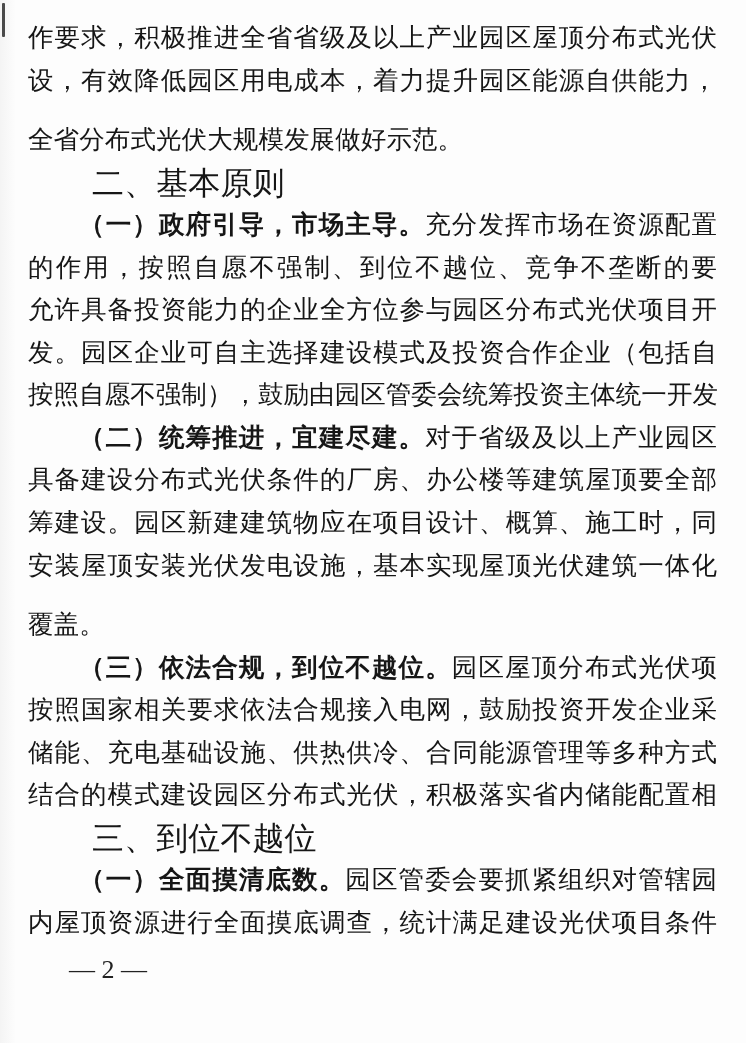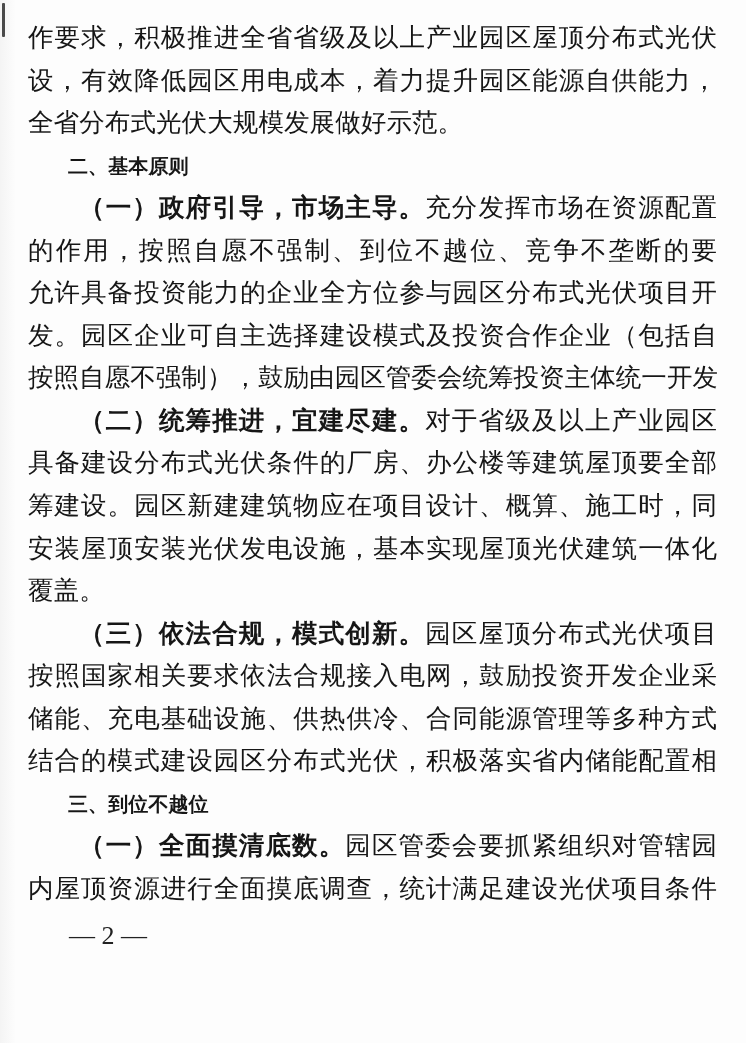--- a/index.html
+++ b/index.html
@@ -27,27 +27,27 @@
   .line {
     font-size: 25.5px;
     line-height: 42.55px;
     height: 42.55px;
     overflow: hidden;
     text-align: justify;
     text-align-last: justify;
     text-justify: inter-character;
     letter-spacing: 0.1px;
   }
-  .line.end { text-align-last: left; }
+  .line.end { text-align-last: left; margin-top: 17px; }
   .line.indent { text-indent: 2em; }
   .line.tight { letter-spacing: -0.95px; }
   .line.heading {
     font-family: "Liberation Sans", "DejaVu Sans", sans-serif;
-    font-weight: 700;
-    font-size: 20px;
+    font-weight: 400;
+    font-size: 32px;
     text-align: left;
     text-align-last: left;
     text-indent: 2em;
   }
   .lead { font-weight: 700; }
   .footer {
     margin-top: 10px;
     padding-left: 41px;
     font-size: 26px;
     line-height: 32px;
@@ -73,21 +73,21 @@
   <div class="line">允许具备投资能力的企业全方位参与园区分布式光伏项目开</div>
   <div class="line">发。园区企业可自主选择建设模式及投资合作企业（包括自建</div>
   <div class="line tight">按照自愿不强制），鼓励由园区管委会统筹投资主体统一开发</div>
 
   <div class="line indent"><span class="lead">（二）统筹推进，宜建尽建。</span><span>对于省级及以上产业园区内</span></div>
   <div class="line">具备建设分布式光伏条件的厂房、办公楼等建筑屋顶要全部统</div>
   <div class="line">筹建设。园区新建建筑物应在项目设计、概算、施工时，同步</div>
   <div class="line">安装屋顶安装光伏发电设施，基本实现屋顶光伏建筑一体化全</div>
   <div class="line end">覆盖。</div>
 
-  <div class="line indent"><span class="lead">（三）依法合规，模式创新。</span><span>园区屋顶分布式光伏项目要</span></div>
+  <div class="line indent"><span class="lead">（三）依法合规，到位不越位。</span><span>园区屋顶分布式光伏项目要</span></div>
   <div class="line">按照国家相关要求依法合规接入电网，鼓励投资开发企业采取</div>
   <div class="line">储能、充电基础设施、供热供冷、合同能源管理等多种方式相</div>
   <div class="line">结合的模式建设园区分布式光伏，积极落实省内储能配置相关</div>
 
   <div class="line heading">三、到位不越位</div>
 
   <div class="line indent"><span class="lead">（一）全面摸清底数。</span><span>园区管委会要抓紧组织对管辖园区</span></div>
   <div class="line">内屋顶资源进行全面摸底调查，统计满足建设光伏项目条件的</div>
 
   <div class="footer">— 2 —</div>

